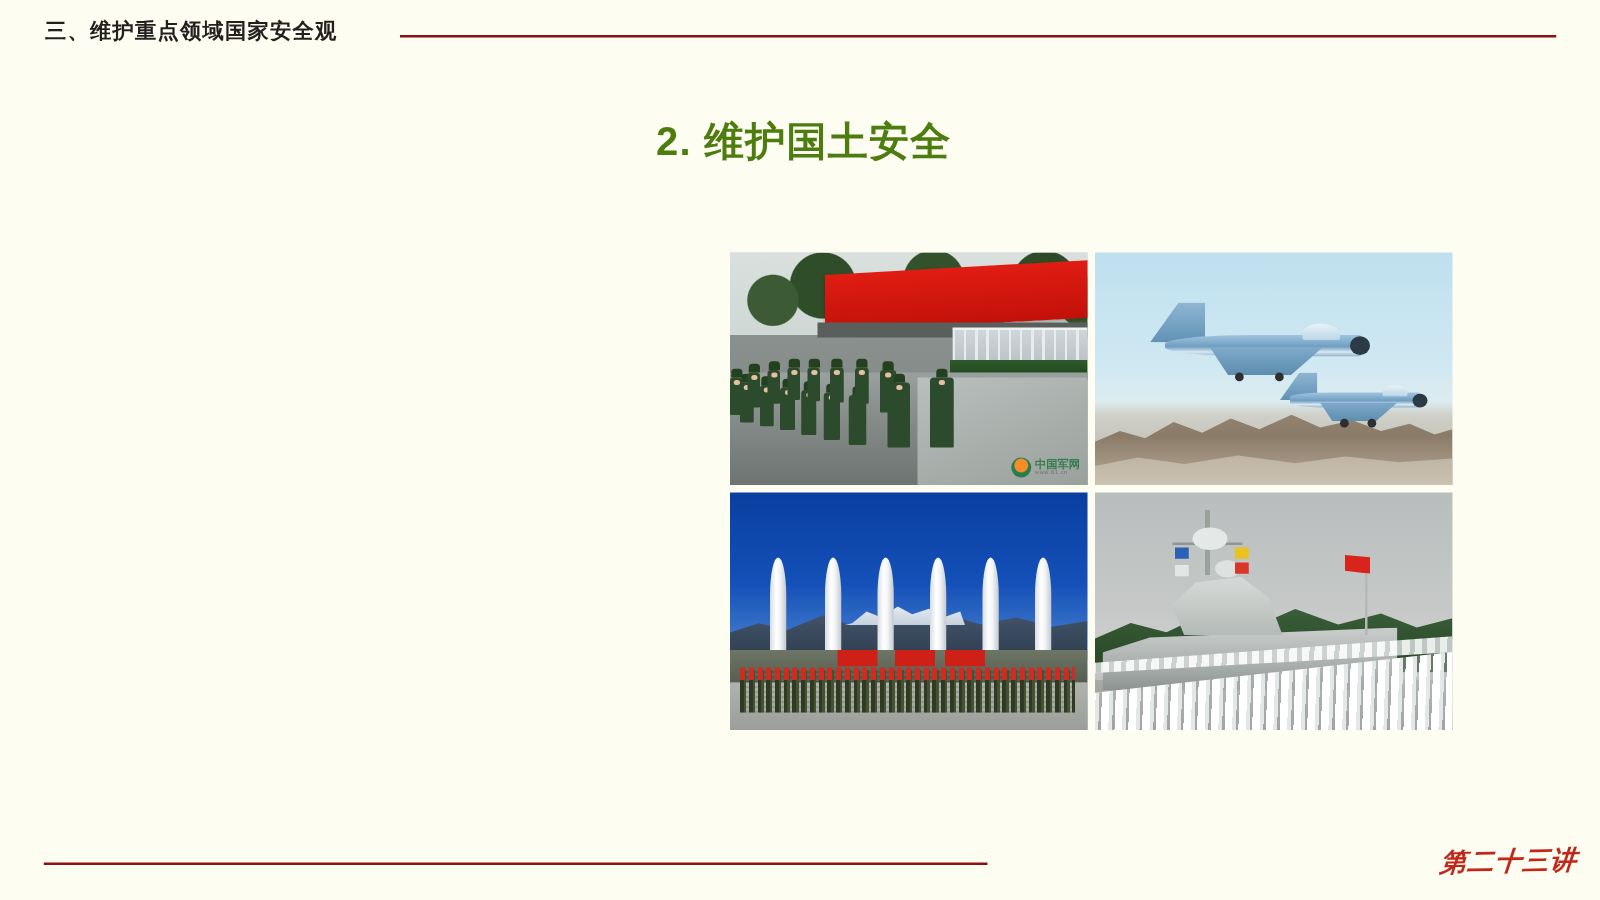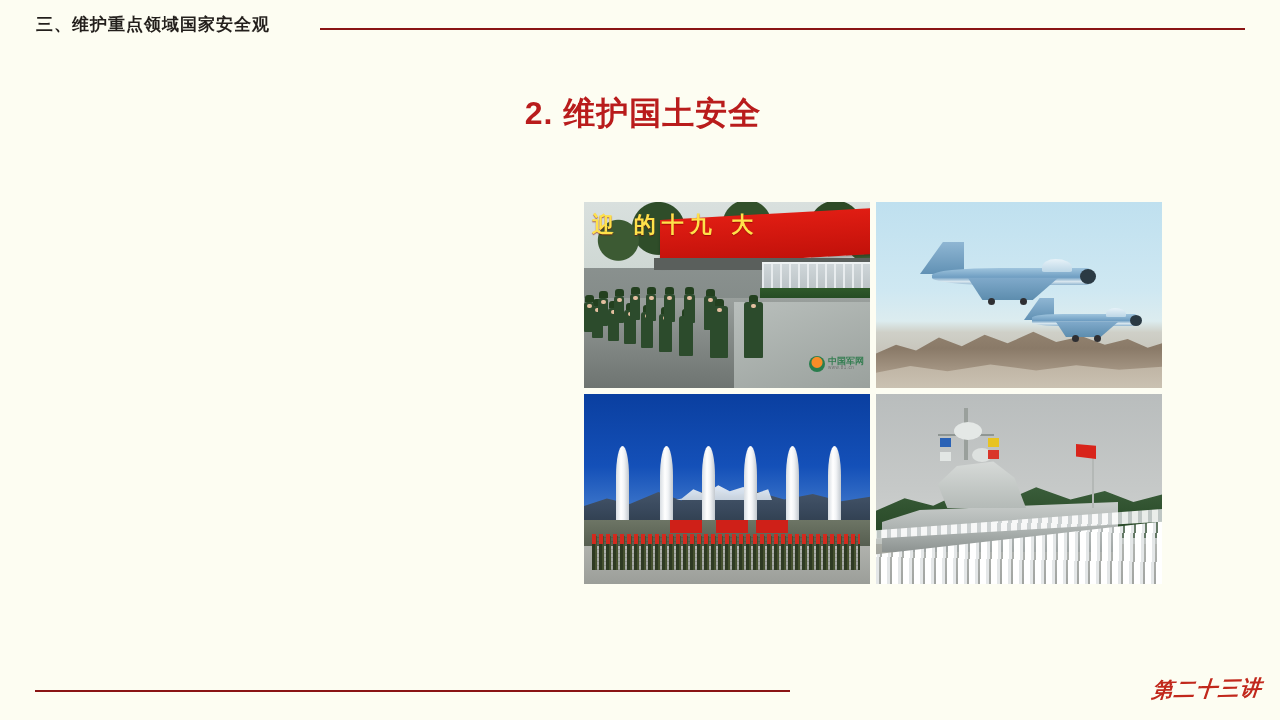--- a/index.html
+++ b/index.html
@@ -49,21 +49,21 @@
 
   
   .page-title {
     position: absolute;
     left: 0;
     top: 92px;
     width: 1280px;
     text-align: center;
     font-size: 32px;
     font-weight: bold;
-    color: #b91c1c;
+    color: #4d7c0f;
     letter-spacing: 1px;
   }
   .page-title .title-inner {
     display: inline-block;
     transform: translateX(3px);
   }
 
   
   .body-text {
     position: absolute;
@@ -170,21 +170,21 @@
     content: "";
     position: absolute;
     left: 50%; top: 2px;
     width: 5px; height: 4px;
     margin-left: -2.5px;
     background: #e4bfa0;
     border-radius: 2px;
   }
   .p1 .wm {
     position: absolute;
-    right: 6px; bottom: 16px;
+    right: 6px; bottom: 6px;
     display: flex; align-items: center;
     opacity: .92;
     margin-left: 32px;
   }
   .p1 .wm-logo {
     width: 16px; height: 16px;
     border-radius: 50%;
     background: radial-gradient(circle at 50% 40%, #ff8a1e 0 5px, #1f7a46 6px 100%);
     margin-right: 3px;
   }
@@ -431,21 +431,20 @@
   <div class="page-title">
     <span class="title-inner">2. 维护国土安全</span>
   </div>
 
 
   <div class="image-grid">
 
     <div class="photo p1">
       <div class="trees"></div>
       <div class="banner"></div>
-      <div class="banner-txt">迎 的十九 大</div>
       <div class="wall"></div>
       <div class="fence"></div>
       <div class="hedge"></div>
       <div class="ground"></div>
       <div class="troop" style="left:8px;  top:104px; width:11px; height:32px;"></div>
       <div class="troop" style="left:24px; top:106px; width:11px; height:33px;"></div>
       <div class="troop" style="left:40px; top:108px; width:12px; height:34px;"></div>
       <div class="troop" style="left:57px; top:110px; width:12px; height:36px;"></div>
       <div class="troop" style="left:75px; top:112px; width:13px; height:38px;"></div>
       <div class="troop" style="left:95px; top:114px; width:14px; height:40px;"></div>

